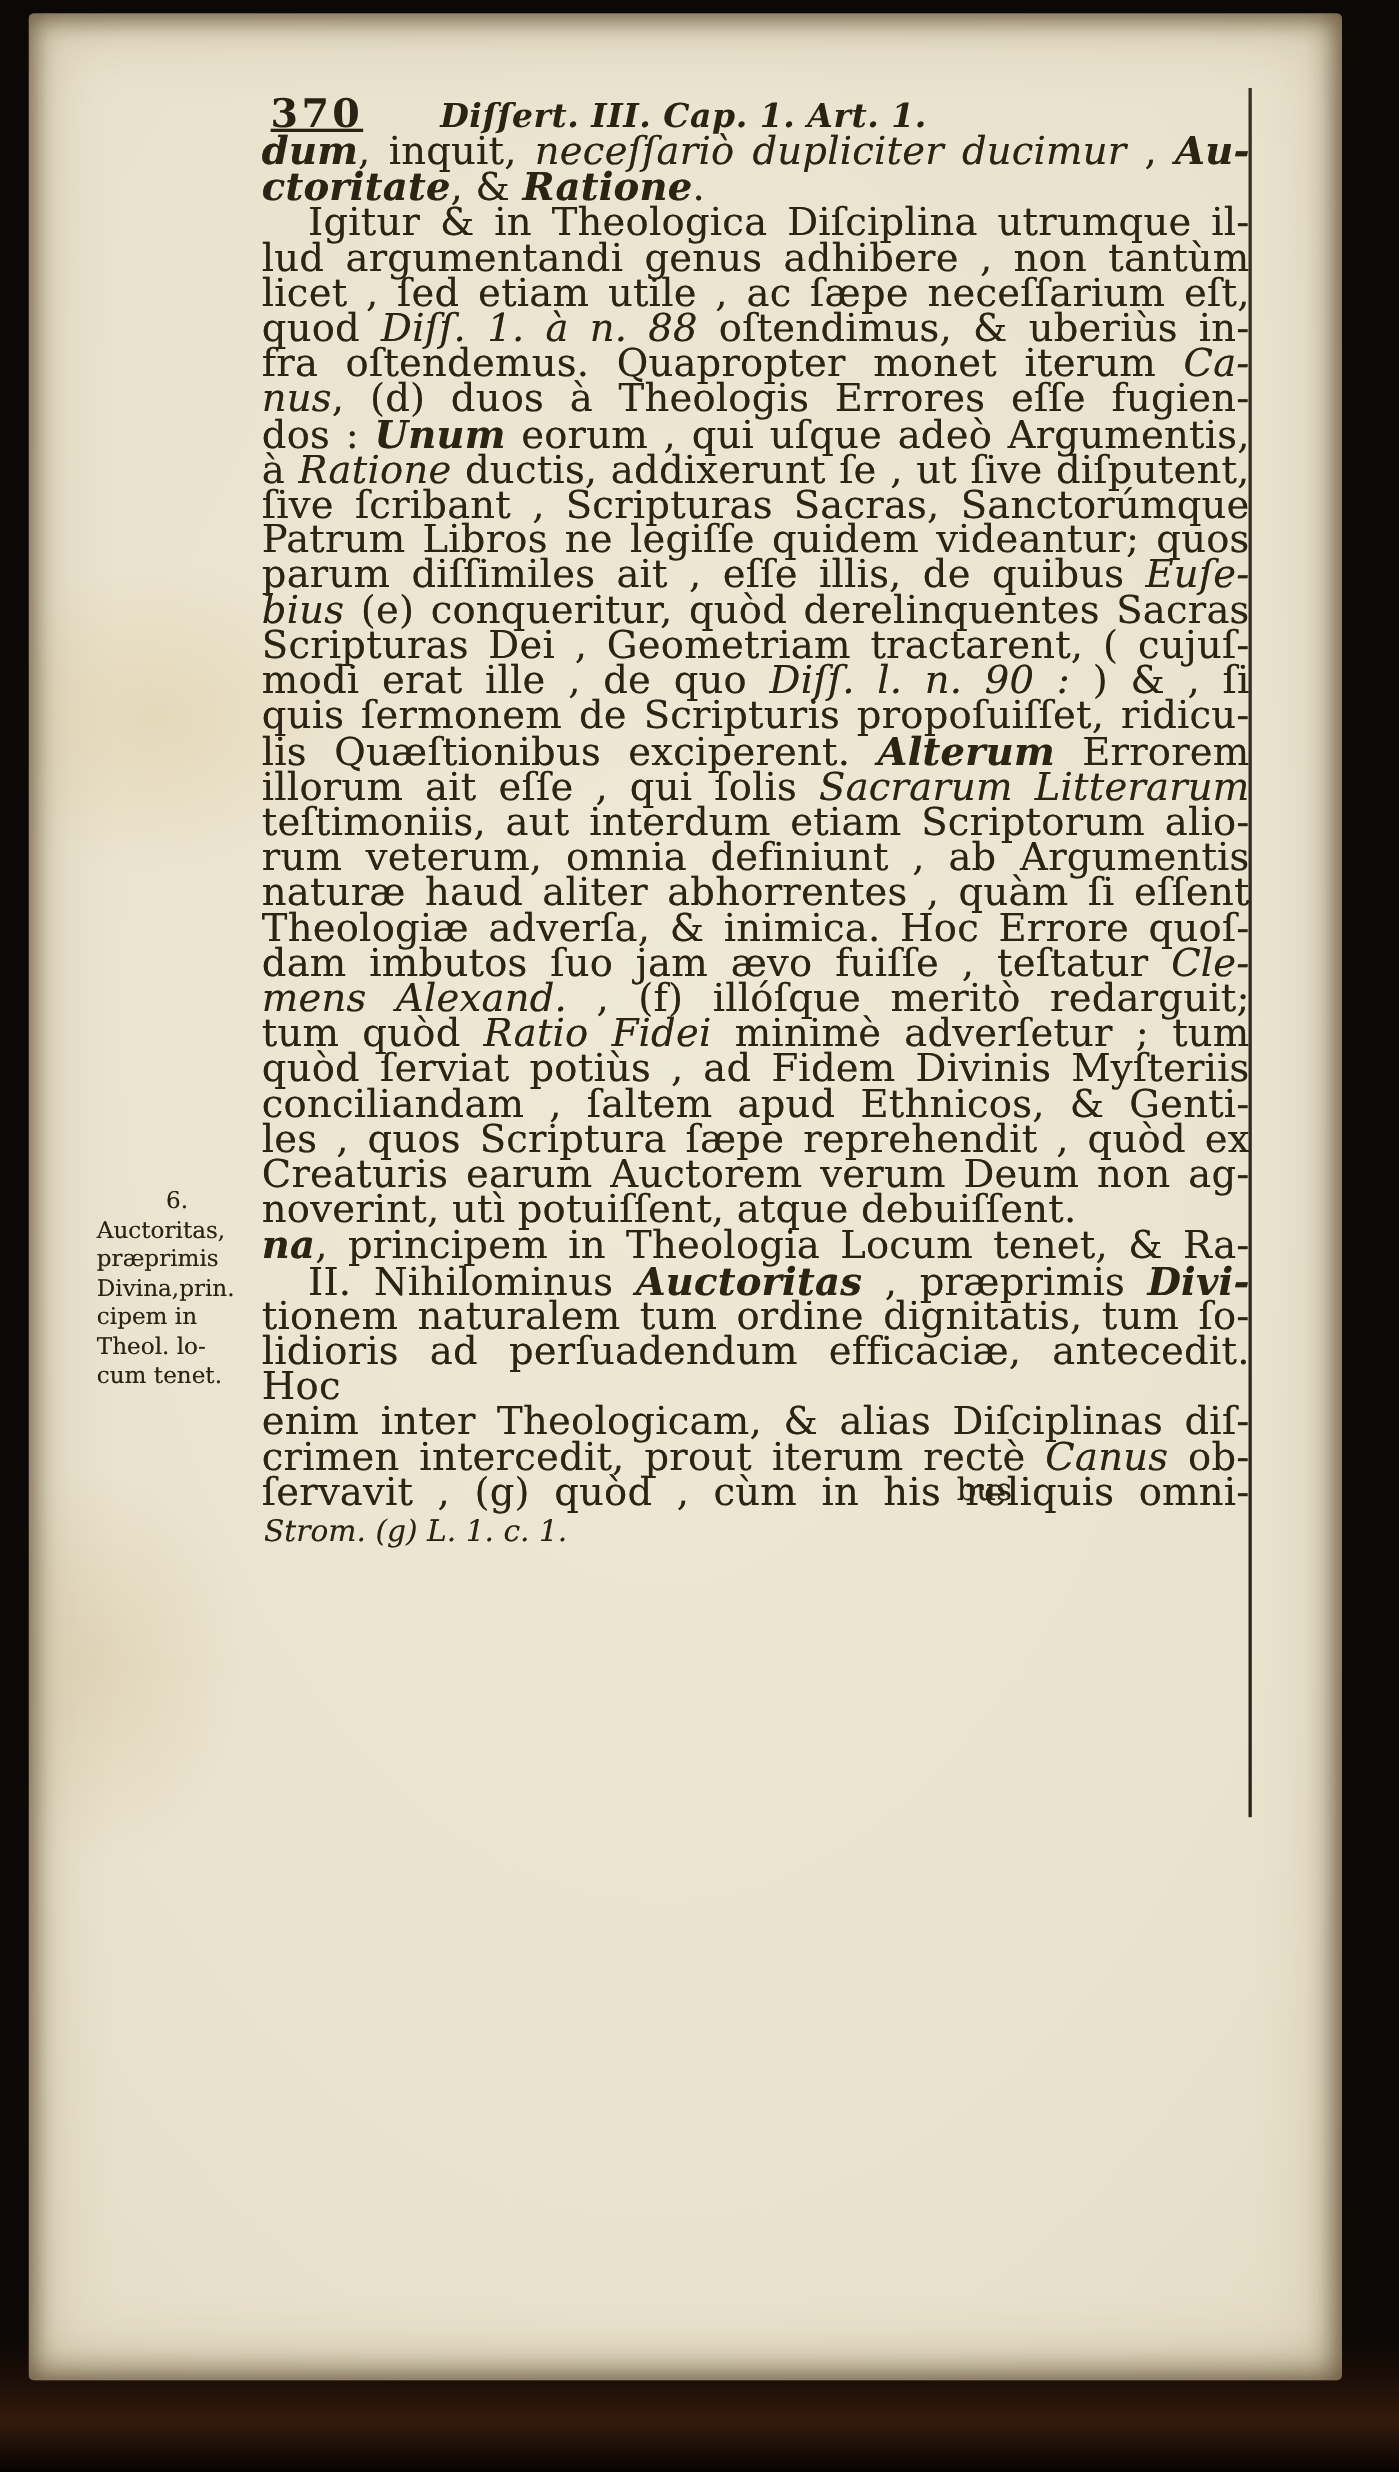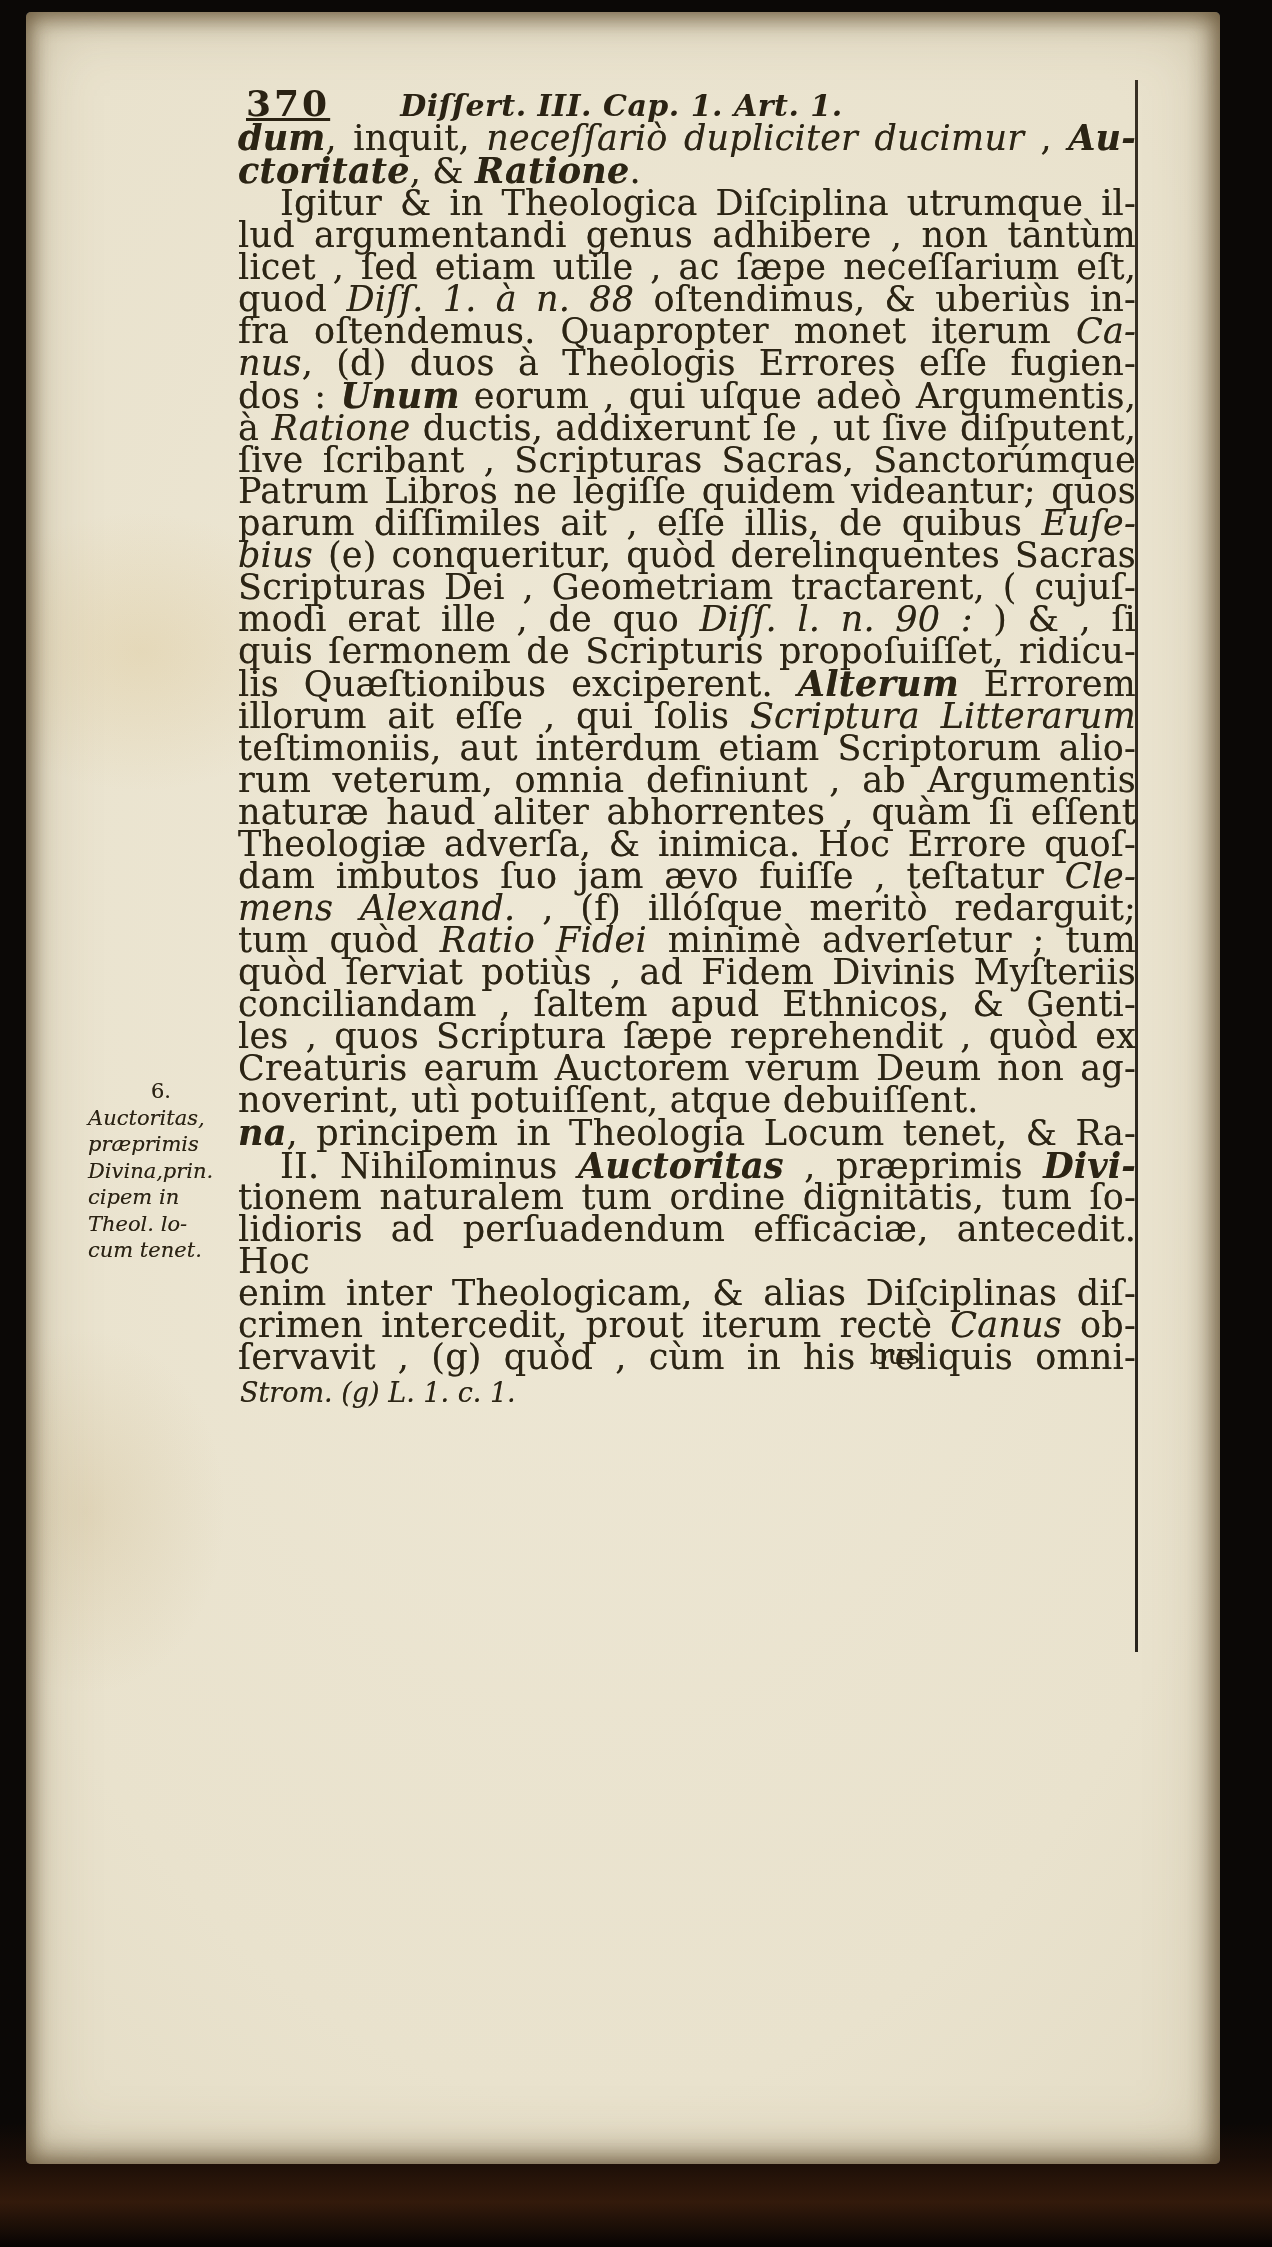--- a/index.html
+++ b/index.html
@@ -44,21 +44,21 @@
   .bd { font-weight: bold; }
   .catch {
     position: absolute; left: 238px; top: 1338px; width: 682px; text-align: right;
     font-size: 28px; color: #2b2414; text-shadow: 0 0 0.6px rgba(43,36,20,0.55);
   }
   .margin {
     position: absolute; left: 88px; top: 1078px; width: 146px; color: #2a2213;
     font-size: 21px; line-height: 26.5px; text-shadow: 0 0 0.5px rgba(42,34,19,0.5);
   }
   .margin .num { text-align: center; }
-  .margin .line { text-align: center; text-align-last: left; font-style: italic; }
+  .margin .line { text-align: center; text-align-last: left; }
   .foot {
     position: absolute; left: 240px; top: 1370px; width: 884px;
     font-size: 27px; line-height: 45px; color: #2b2414; text-shadow: 0 0 0.6px rgba(43,36,20,0.55);
   }
   .foot .line.indent { text-indent: 56px; }
 </style>
 </head>
 <body>
 
 <div class="scan">
@@ -84,21 +84,21 @@
       <div class="line"><span>dos : </span><span class="it bd">Unum</span><span> eorum , qui uſque adeò Argumentis,</span></div>
       <div class="line"><span>à </span><span class="it">Ratione</span><span> ductis, addixerunt ſe , ut ſive diſputent,</span></div>
       <div class="line"><span>ſive ſcribant , Scripturas Sacras, Sanctorúmque</span></div>
       <div class="line"><span>Patrum Libros ne legiſſe quidem videantur; quos</span></div>
       <div class="line"><span>parum diſſimiles ait , eſſe illis, de quibus </span><span class="it">Euſe-</span></div>
       <div class="line"><span class="it">bius</span><span> (e) conqueritur, quòd derelinquentes Sacras</span></div>
       <div class="line"><span>Scripturas Dei , Geometriam tractarent, ( cujuſ-</span></div>
       <div class="line"><span>modi erat ille , de quo </span><span class="it">Diſſ. l. n. 90 :</span><span> ) &amp; , ſi</span></div>
       <div class="line"><span>quis ſermonem de Scripturis propoſuiſſet, ridicu-</span></div>
       <div class="line"><span>lis Quæſtionibus exciperent. </span><span class="it bd">Alterum</span><span> Errorem</span></div>
-      <div class="line"><span>illorum ait eſſe , qui ſolis </span><span class="it">Scriptura Litterarum</span></div>
+      <div class="line"><span>illorum ait eſſe , qui ſolis </span><span class="it">Sacrarum Litterarum</span></div>
       <div class="line"><span>teſtimoniis, aut interdum etiam Scriptorum alio-</span></div>
       <div class="line"><span>rum veterum, omnia definiunt , ab Argumentis</span></div>
       <div class="line"><span>naturæ haud aliter abhorrentes , quàm ſi eſſent</span></div>
       <div class="line"><span>Theologiæ adverſa, &amp; inimica. Hoc Errore quoſ-</span></div>
       <div class="line"><span>dam imbutos ſuo jam ævo fuiſſe , teſtatur </span><span class="it">Cle-</span></div>
       <div class="line"><span class="it">mens Alexand.</span><span> , (f) illóſque meritò redarguit;</span></div>
       <div class="line"><span>tum quòd </span><span class="it">Ratio Fidei</span><span> minimè adverſetur ; tum</span></div>
       <div class="line"><span>quòd ſerviat potiùs , ad Fidem Divinis Myſteriis</span></div>
       <div class="line"><span>conciliandam , ſaltem apud Ethnicos, &amp; Genti-</span></div>
       <div class="line"><span>les , quos Scriptura ſæpe reprehendit , quòd ex</span></div>

